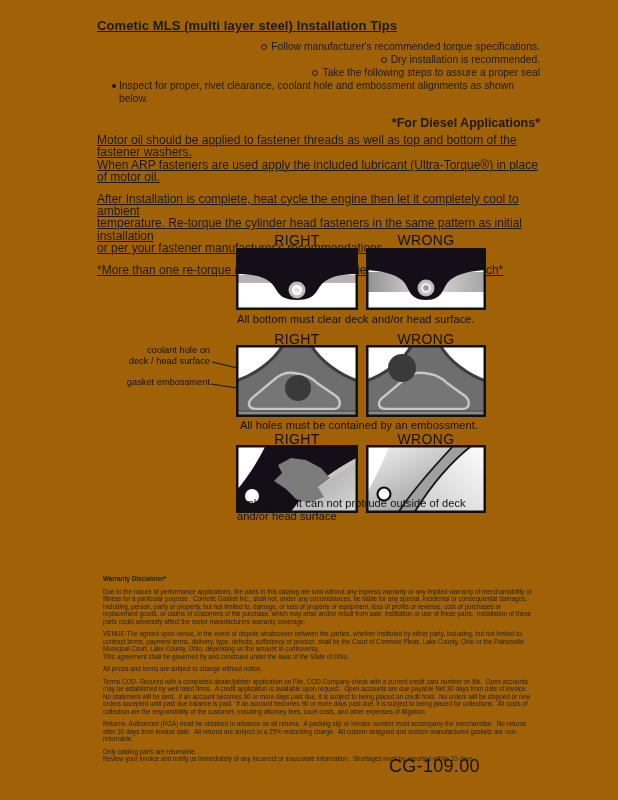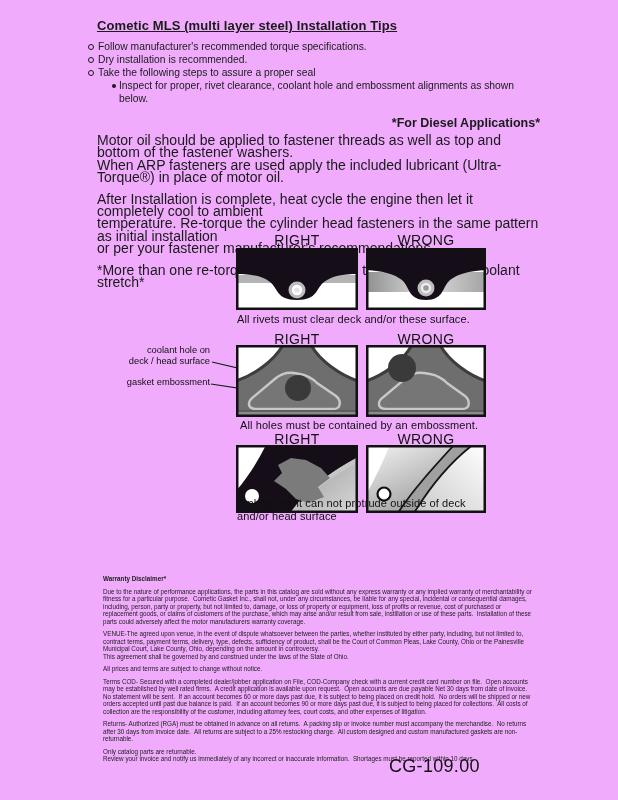--- a/index.html
+++ b/index.html
@@ -1,38 +1,38 @@
 <!DOCTYPE html>
 <html><head>
 <meta charset="utf-8">
 <style>
   html,body{margin:0;padding:0;background:#e8e8e8;}
   .page{
     position:relative;
     width:618px;height:800px;
-    background:#f0abfc;
+    background:#a16207;
     font-family:"Liberation Sans","DejaVu Sans",sans-serif;
     color:#1a1a1a;
     overflow:hidden;
     margin:0 auto;
   }
   
   .top-block{position:absolute;left:88px;top:18px;width:452px;}
   .doc-title{
     font-size:13px;font-weight:bold;text-decoration:underline;
     margin:0 0 7px 9px;letter-spacing:.1px;
   }
   ul.tips{list-style:none;margin:0;padding:0;font-size:10.3px;line-height:13px;}
-  ul.tips li{display:flex;align-items:flex-start;}
+  ul.tips li{display:flex;align-items:flex-start;justify-content:flex-end;}
   .mk{flex:0 0 auto;display:inline-block;}
   .mk.l1{width:4px;height:4px;border:1px solid #1a1a1a;border-radius:50%;margin:4px 4px 0 0;}
   .mk.l2{width:4px;height:4px;background:#1a1a1a;border-radius:50%;margin:4.5px 3px 0 24px;}
   .tx{white-space:pre-wrap;}
   .diesel-heading{font-size:12.5px;font-weight:bold;margin:11px 0 0 9px;text-align:right;}
-  .diesel-p{font-size:14px;line-height:12.4px;margin:6px 0 0 9px;white-space:pre-line;}
+  .diesel-p{font-size:12px;line-height:12.4px;margin:6px 0 0 9px;white-space:pre-line;text-decoration:underline;}
   .diesel-p.first{margin-top:4px;}
   .diesel-p.gap{margin-top:9px;}
   
   .dg-label{
     position:absolute;font-size:14px;letter-spacing:.4px;text-align:center;color:#111;
   }
   .dg-box{position:absolute;}
   .dg-box svg{display:block;}
   .dg-caption{
     position:absolute;font-size:11px;line-height:12.5px;color:#111;
@@ -117,21 +117,21 @@
       </defs>
       <rect width="120" height="62" fill="#ffffff"></rect>
       <rect x="0" y="24" width="120" height="20" fill="url(#g-deck1)"></rect>
       <path d="M0,0 H120 V22 C102,23 92,26 84,32 C76,39 78,52 60,52 C42,52 44,39 36,32 C28,26 18,23 0,22 Z" fill="#150d18"></path>
       <circle cx="60" cy="40" r="8.5" fill="#bdbdbd"></circle>
       <circle cx="60" cy="40" r="5.2" fill="#ededed"></circle>
       <circle cx="60" cy="40" r="2.8" fill="#9a9a9a"></circle>
       <rect x="1.25" y="1.25" width="117.5" height="59.5" fill="none" stroke="#111" stroke-width="2.5"></rect>
     </svg>
   </div>
-  <div class="dg-caption" style="left:237px;top:313px;width:290px;">All rivets must clear deck and/or these surface.</div>
+  <div class="dg-caption" style="left:237px;top:313px;width:290px;">All bottom must clear deck and/or head surface.</div>
 
   <div class="dg-label" style="left:236px;top:331px;width:122px;">RIGHT</div>
   <div class="dg-label" style="left:366px;top:331px;width:120px;">WRONG</div>
 
   <div class="ann" style="left:110px;top:345px;">coolant hole on
 deck / head surface</div>
   <div class="ann" style="left:110px;top:377px;">gasket embossment</div>
   <svg class="leader" width="200" height="80">
     <line x1="104" y1="34" x2="188" y2="54" stroke="#1a1a1a" stroke-width="1.2"></line>
     <line x1="103" y1="56" x2="155" y2="64" stroke="#1a1a1a" stroke-width="1.2"></line>

